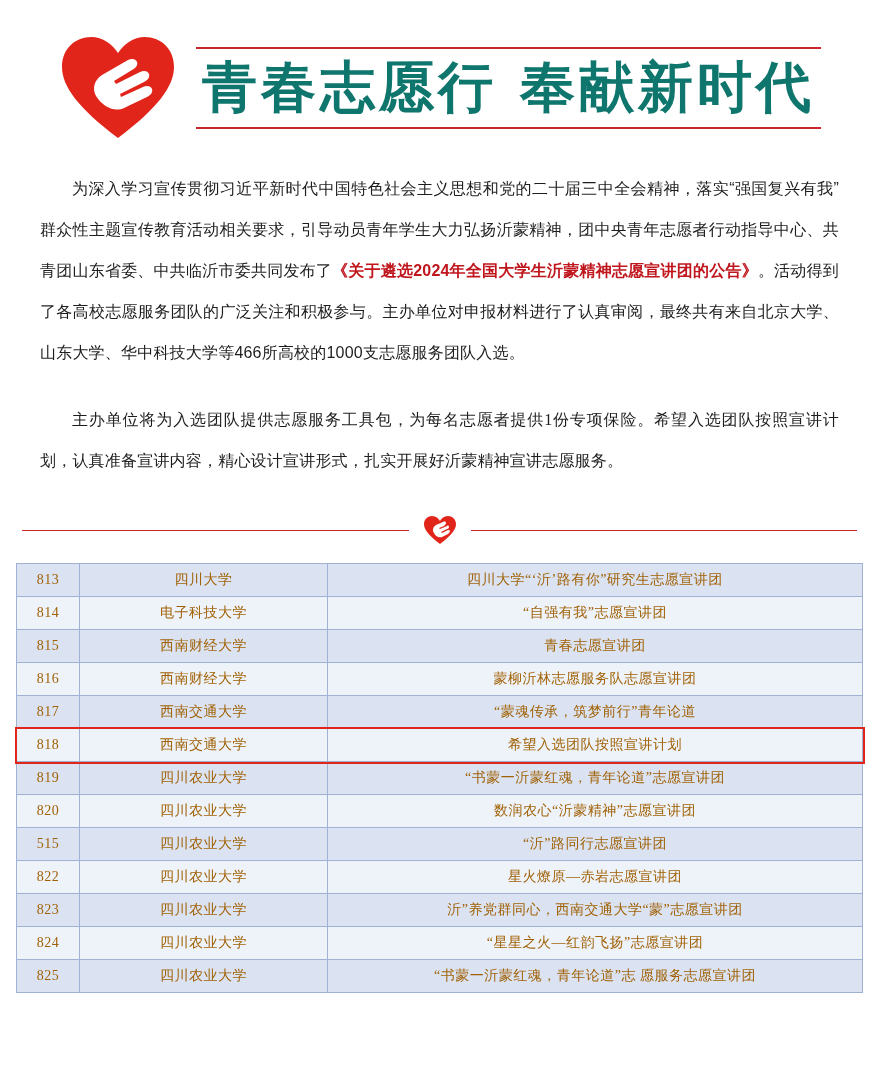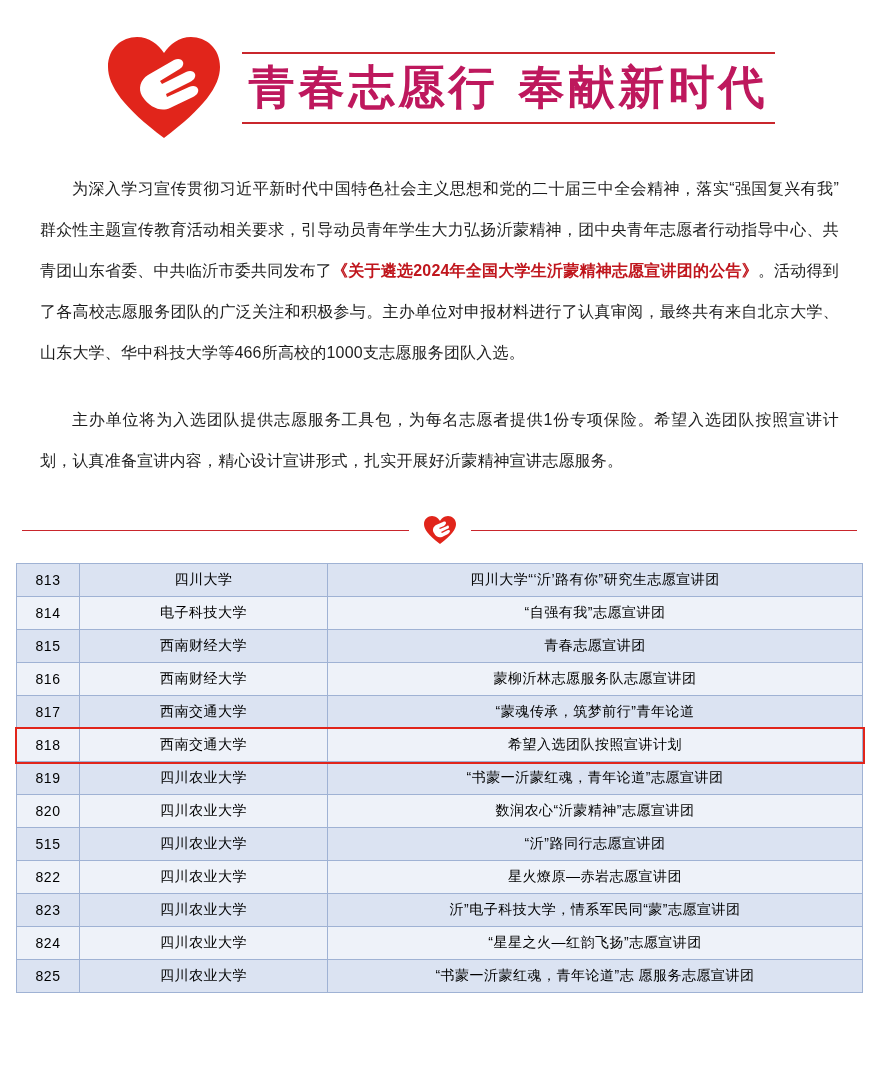--- a/index.html
+++ b/index.html
@@ -25,23 +25,23 @@
     gap: 18px;
   }
   .banner-heart {
     width: 120px;
     height: 108px;
     position: relative;
     flex: none;
   }
   .banner-title {
     font-family: "DejaVu Serif", "Liberation Serif", serif;
-    font-size: 46px;
+    font-size: 55px;
     font-weight: bold;
-    color: #be185d;
+    color: #0f766e;
     letter-spacing: 4px;
     padding: 8px 6px 10px 6px;
     border-top: 2px solid #c9262c;
     border-bottom: 2px solid #c9262c;
     line-height: 1.1;
     white-space: nowrap;
   }
 
   
   .article {
@@ -49,21 +49,21 @@
   }
   .para {
     font-size: 16px;
     line-height: 41px;
     text-align: justify;
     text-indent: 2em;
     color: #1d1d1d;
     margin: 0 0 26px 0;
     letter-spacing: 0.2px;
   }
-  .para:last-child { margin-bottom: 0; }
+  .para:last-child { margin-bottom: 0; font-family: Liberation Serif, serif; }
   .hl {
     color: #c0161d;
     font-weight: bold;
   }
 
   
   .divider {
     display: flex;
     align-items: center;
     justify-content: center;
@@ -91,22 +91,22 @@
     width: 100%;
     border-collapse: collapse;
     table-layout: fixed;
     font-size: 14px;
   }
   table.list td {
     border: 1px solid #9fb2d4;
     height: 30px;
     text-align: center;
     vertical-align: middle;
-    color: #000000;
-    font-family: Liberation Sans, sans-serif;
+    color: #a16207;
+    font-family: Liberation Serif, serif;
     letter-spacing: 0.5px;
     overflow: hidden;
     white-space: nowrap;
   }
   table.list tr.odd td { background: #dbe3f2; }
   table.list tr.even td { background: #eef2f9; }
   td.col-no   { width: 60px; }
   td.col-univ { width: 245px; }
   td.col-team { }
 
@@ -199,21 +199,21 @@
         <td class="col-team">“沂”路同行志愿宣讲团</td>
       </tr>
       <tr class="even">
         <td class="col-no">822</td>
         <td class="col-univ">四川农业大学</td>
         <td class="col-team">星火燎原—赤岩志愿宣讲团</td>
       </tr>
       <tr class="odd">
         <td class="col-no">823</td>
         <td class="col-univ">四川农业大学</td>
-        <td class="col-team">沂”电子科技大学，情系军民同“蒙”志愿宣讲团</td>
+        <td class="col-team">沂”养党群同心，西南交通大学“蒙”志愿宣讲团</td>
       </tr>
       <tr class="even">
         <td class="col-no">824</td>
         <td class="col-univ">四川农业大学</td>
         <td class="col-team">“星星之火—红韵飞扬”志愿宣讲团</td>
       </tr>
       <tr class="odd">
         <td class="col-no">825</td>
         <td class="col-univ">四川农业大学</td>
         <td class="col-team">“书蒙一沂蒙红魂，青年论道”志 愿服务志愿宣讲团</td>

